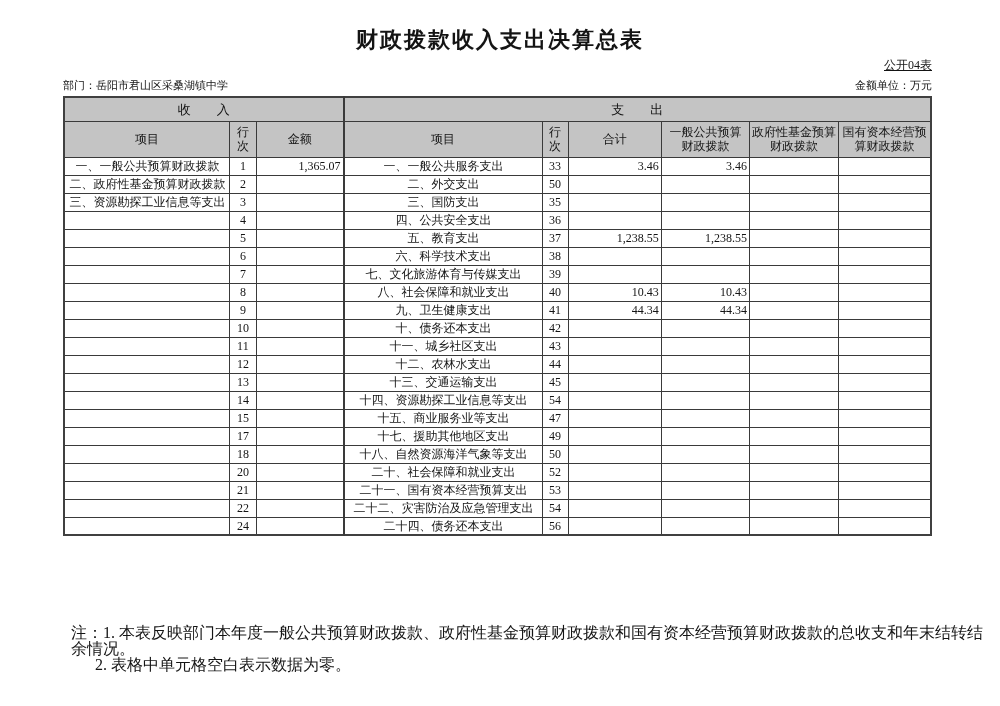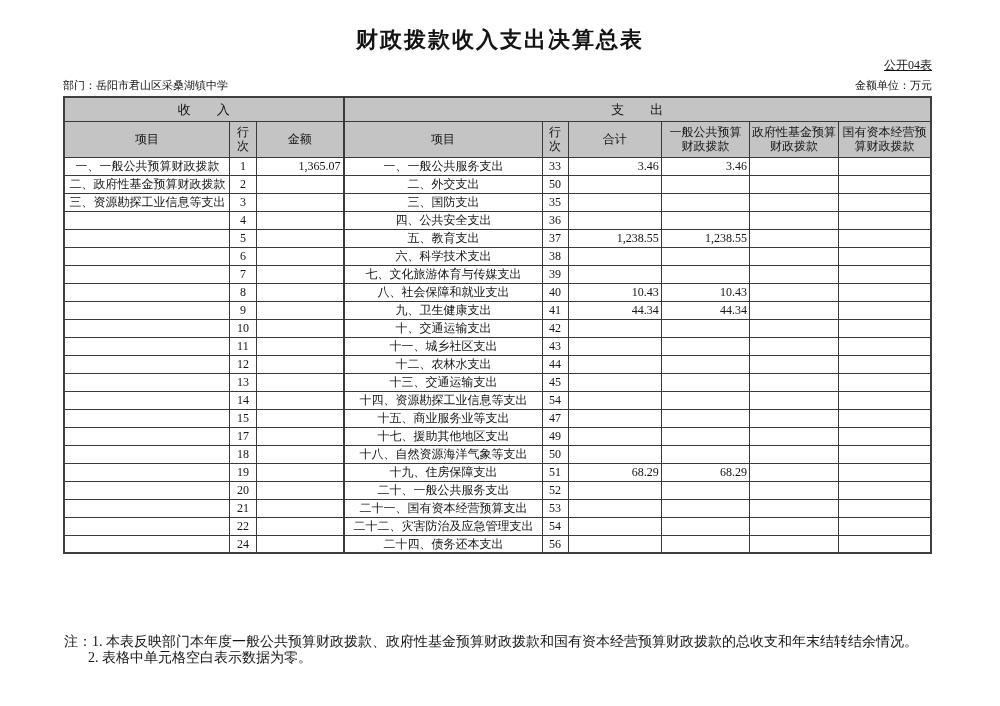--- a/index.html
+++ b/index.html
@@ -36,22 +36,22 @@
   }
   .section-row th { height: 24px; font-size: 13px; }
   .head-row th { height: 36px; }
   .lanci-row th { height: 23px; }
   .fiscal tbody td { height: 18px; background: #ffffff; }
   .fiscal td.item { text-align: center; padding-left: 3px; }
   .fiscal td.line { text-align: center; }
   .fiscal td.amount { text-align: right; padding-right: 2px; }
   .sep { border-left-width: 2px !important; }
   .notes {
-    position: absolute; top: 625px; left: 64px; width: 920px;
-    font-size: 14px; line-height: 16px; margin-top: 9px;
+    position: absolute; top: 625px; left: 71px; width: 920px;
+    font-size: 16px; line-height: 16px;
   }
   .note-indent { margin-left: 24px; }
 </style>
 </head>
 <body>
 
 <div class="page-title">财政拨款收入支出决算总表</div>
 
 <div class="table-code">公开04表</div>
 
@@ -190,21 +190,21 @@
         <td class="line">41</td>
         <td class="amount">44.34</td>
         <td class="amount">44.34</td>
         <td class="amount"></td>
         <td class="amount"></td>
       </tr>
       <tr>
         <td class="item"></td>
         <td class="line">10</td>
         <td class="amount"></td>
-        <td class="item sep">十、交通运输支出</td>
+        <td class="item sep">十、债务还本支出</td>
         <td class="line">42</td>
         <td class="amount"></td>
         <td class="amount"></td>
         <td class="amount"></td>
         <td class="amount"></td>
       </tr>
       <tr>
         <td class="item"></td>
         <td class="line">11</td>
         <td class="amount"></td>
@@ -276,34 +276,23 @@
         <td class="amount"></td>
         <td class="item sep">十八、自然资源海洋气象等支出</td>
         <td class="line">50</td>
         <td class="amount"></td>
         <td class="amount"></td>
         <td class="amount"></td>
         <td class="amount"></td>
       </tr>
       <tr>
         <td class="item"></td>
-        <td class="line">19</td>
-        <td class="amount"></td>
-        <td class="item sep">十九、住房保障支出</td>
-        <td class="line">51</td>
-        <td class="amount">68.29</td>
-        <td class="amount">68.29</td>
-        <td class="amount"></td>
-        <td class="amount"></td>
-      </tr>
-      <tr>
-        <td class="item"></td>
         <td class="line">20</td>
         <td class="amount"></td>
-        <td class="item sep">二十、一般公共服务支出</td>
+        <td class="item sep">二十、社会保障和就业支出</td>
         <td class="line">52</td>
         <td class="amount"></td>
         <td class="amount"></td>
         <td class="amount"></td>
         <td class="amount"></td>
       </tr>
       <tr>
         <td class="item"></td>
         <td class="line">21</td>
         <td class="amount"></td>

